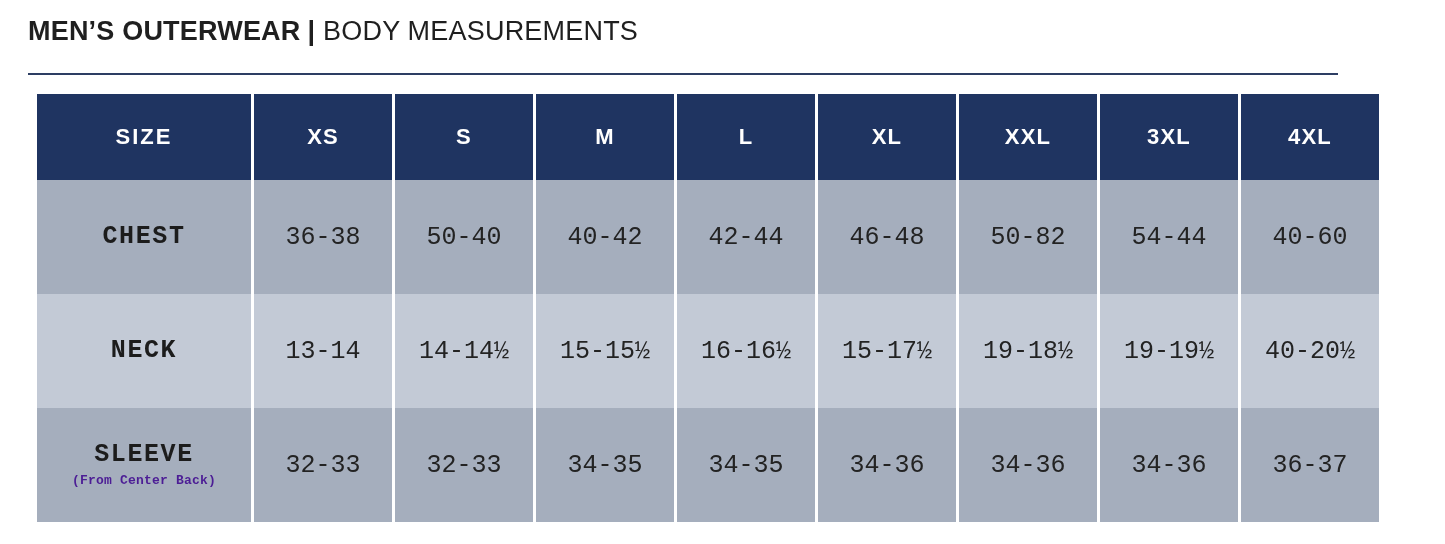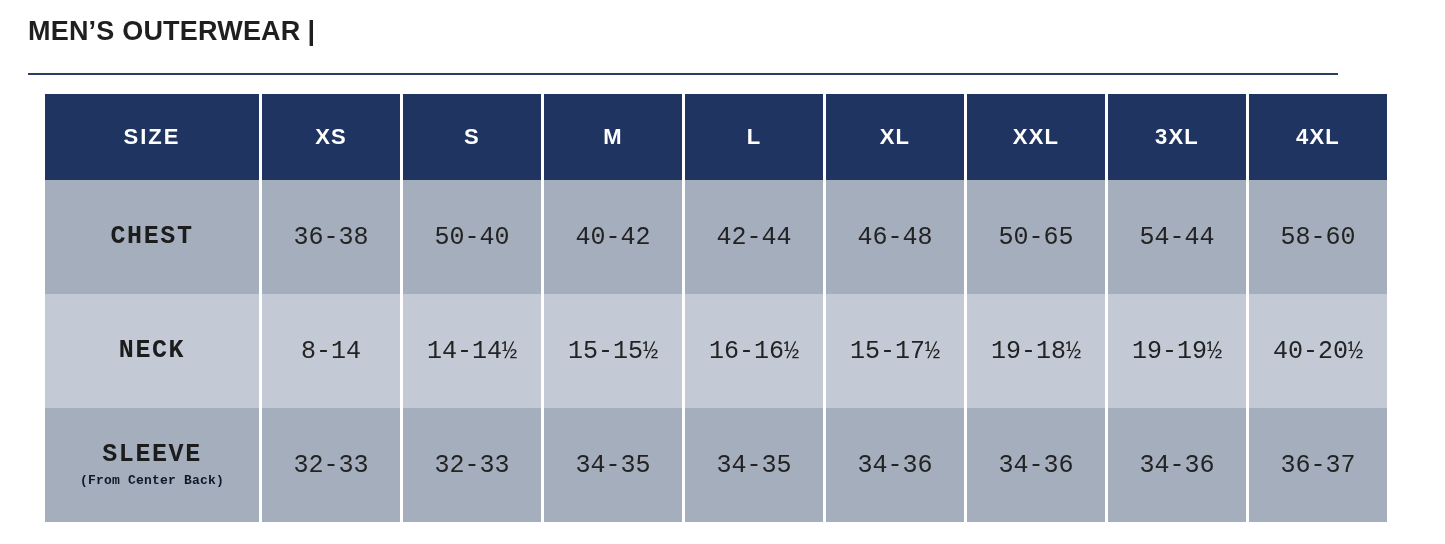--- a/index.html
+++ b/index.html
@@ -49,21 +49,21 @@
   .rule {
     position: absolute;
     left: 28px;
     top: 73px;
     width: 1310px;
     height: 2px;
     background: #2d3e63;
   }
   .table-wrap {
     position: absolute;
-    left: 42px;
+    left: 34px;
     top: 94px;
     width: 1345px;
   }
   table.sizechart {
     border-collapse: collapse;
     table-layout: fixed;
     width: 1345px;
   }
   table.sizechart col.label-col { width: 217px; }
   table.sizechart col.size-col  { width: 141px; }
@@ -106,31 +106,32 @@
     letter-spacing: 1.6px;
     color: #1c1c1c;
     line-height: 1.15;
   }
   tbody td.rowlabel .sub {
     display: block;
     font-size: 13px;
     font-weight: bold;
     letter-spacing: 0.2px;
     margin-top: 5px;
-    color: #0f172a;
+    color: #4c1d95;
   }
 </style>
 </head>
 <body>
 
 <div class="page">
 
   <div class="title-row">
     <span class="title-strong">MEN’S OUTERWEAR</span>
     <span class="title-sep">|</span>
+    <span class="title-light">BODY MEASUREMENTS</span>
   </div>
 
   <div class="rule"></div>
 
   <div class="table-wrap">
     <table class="sizechart">
       <colgroup>
         <col class="label-col">
         <col class="size-col">
         <col class="size-col">
@@ -155,27 +156,27 @@
         </tr>
       </thead>
       <tbody>
         <tr class="band-dark">
           <td class="rowlabel">CHEST</td>
           <td>36-38</td>
           <td>50-40</td>
           <td>40-42</td>
           <td>42-44</td>
           <td>46-48</td>
-          <td>50-65</td>
+          <td>50-82</td>
           <td>54-44</td>
-          <td>58-60</td>
+          <td>40-60</td>
         </tr>
         <tr class="band-light">
           <td class="rowlabel">NECK</td>
-          <td>8-14</td>
+          <td>13-14</td>
           <td>14-14½</td>
           <td>15-15½</td>
           <td>16-16½</td>
           <td>15-17½</td>
           <td>19-18½</td>
           <td>19-19½</td>
           <td>40-20½</td>
         </tr>
         <tr class="band-dark">
           <td class="rowlabel"><span>SLEEVE</span><span class="sub">(From Center Back)</span></td>

